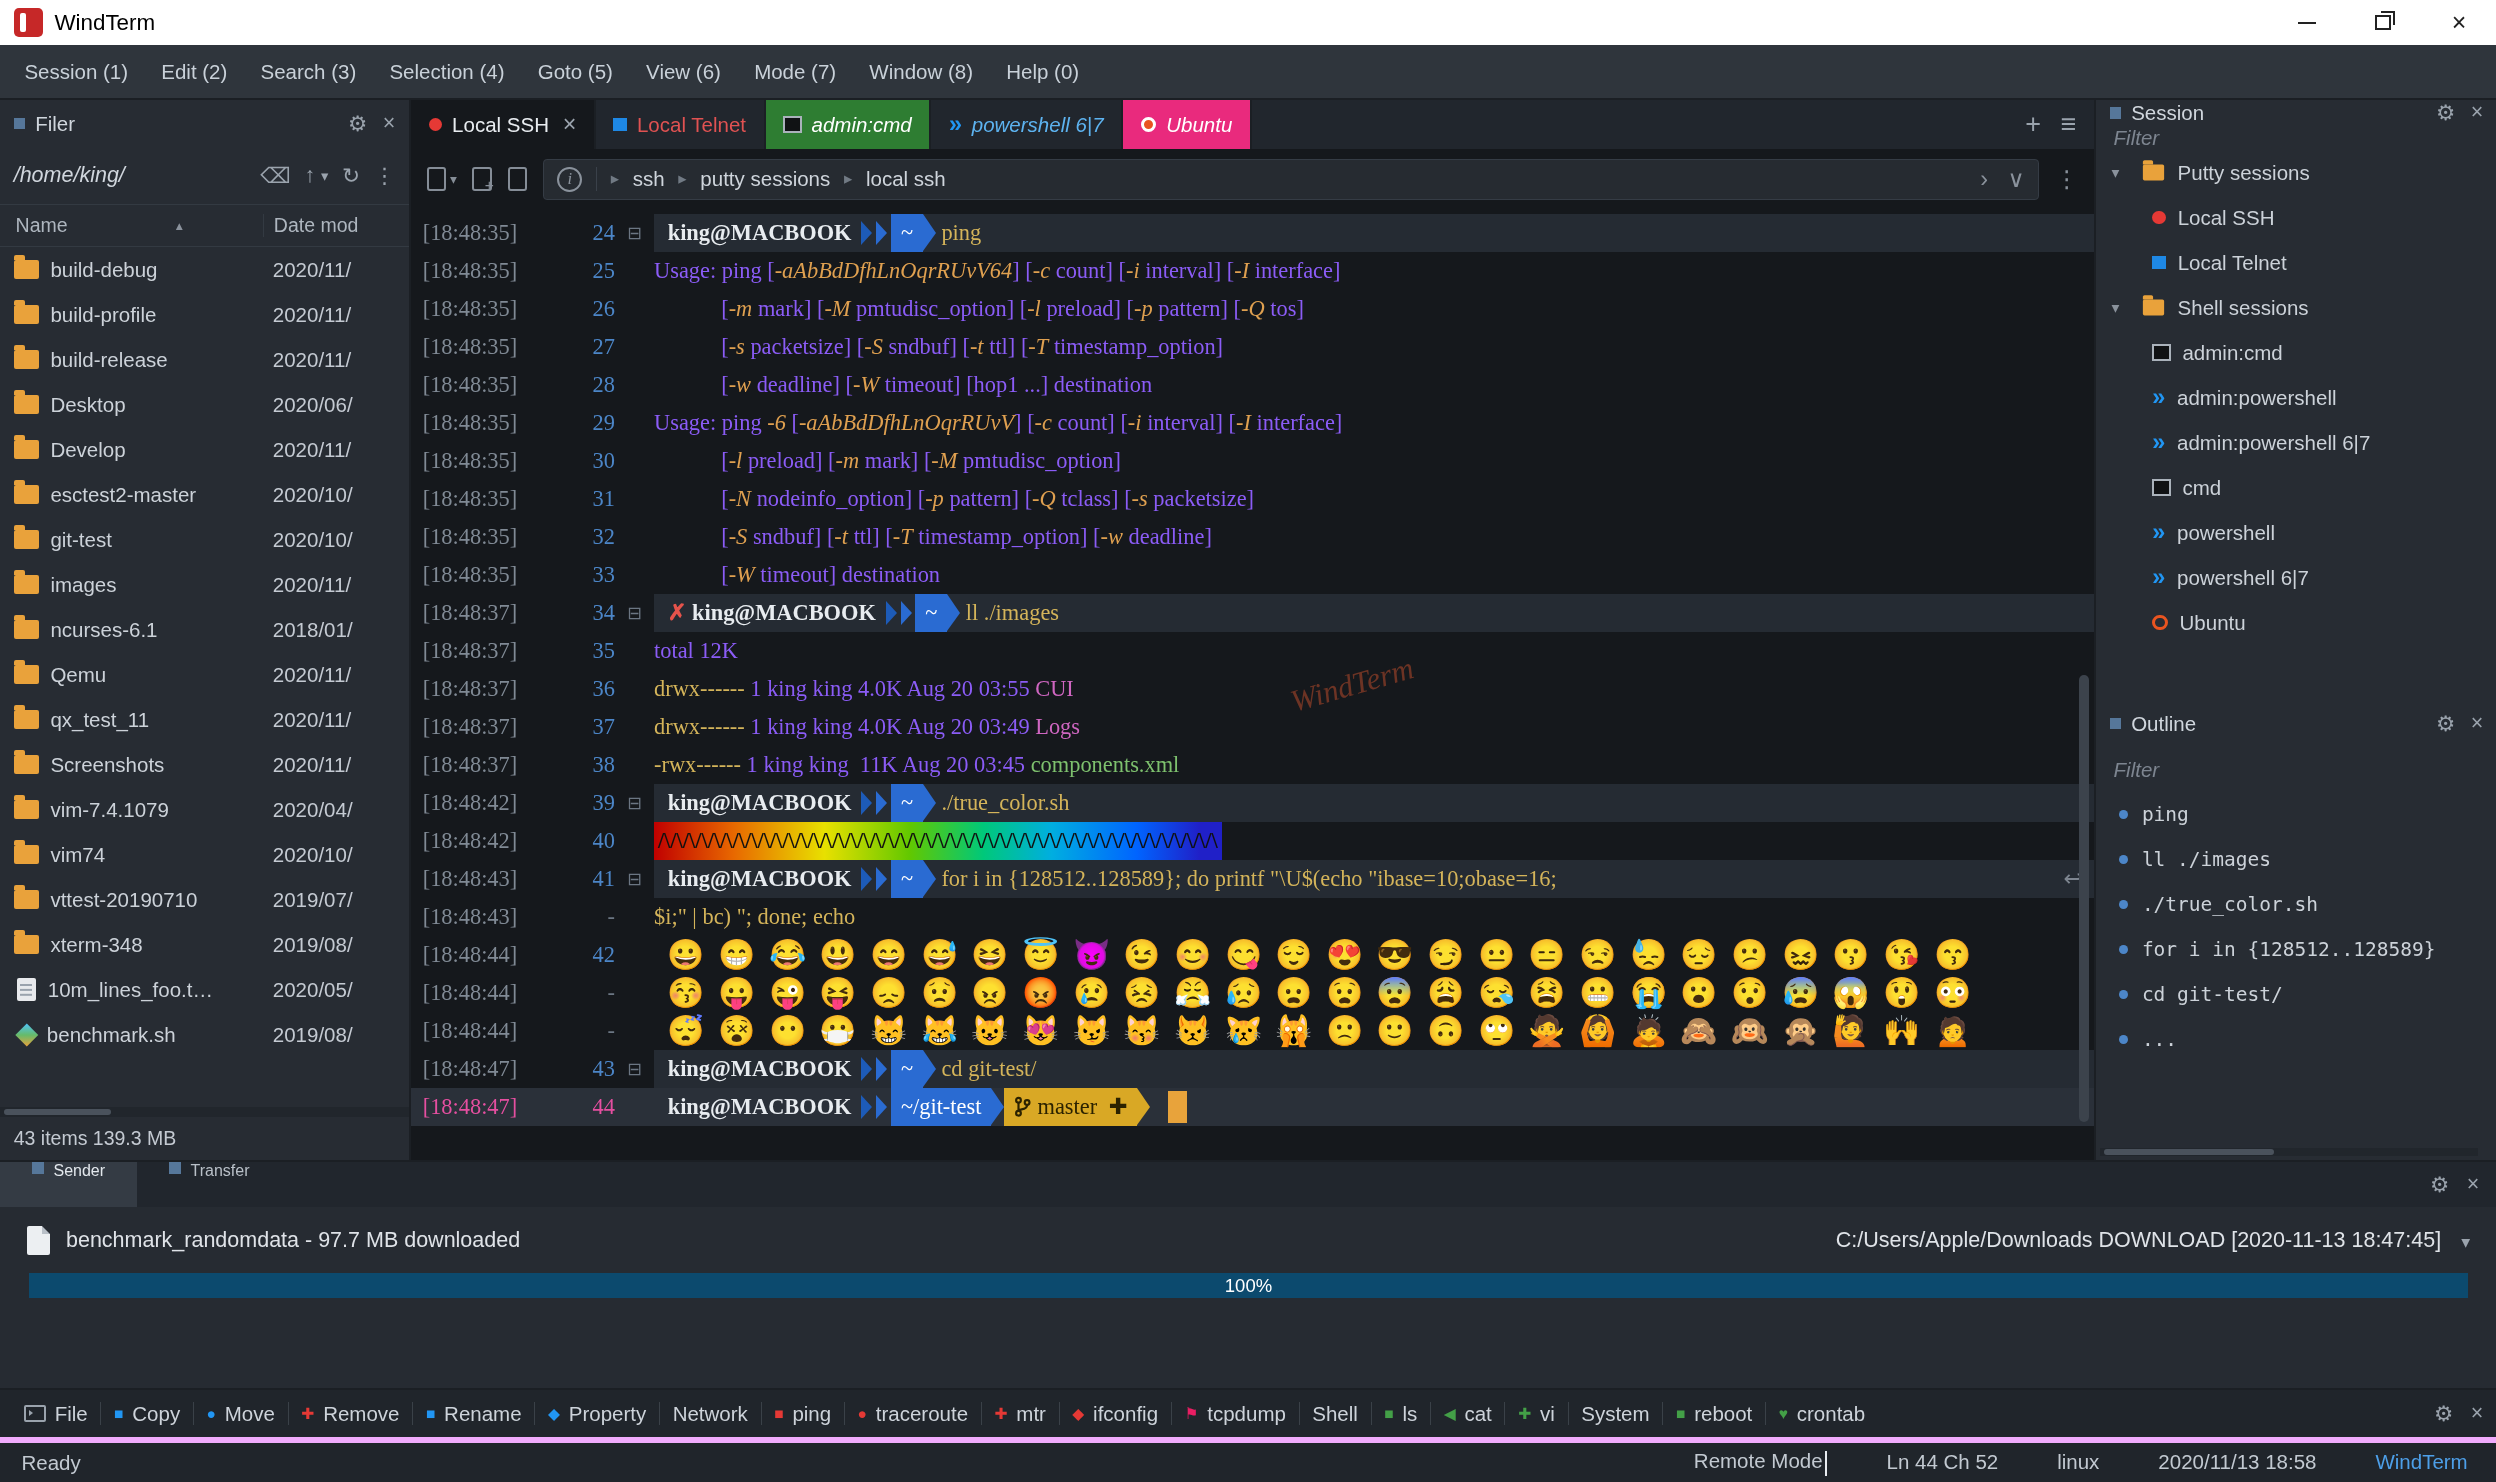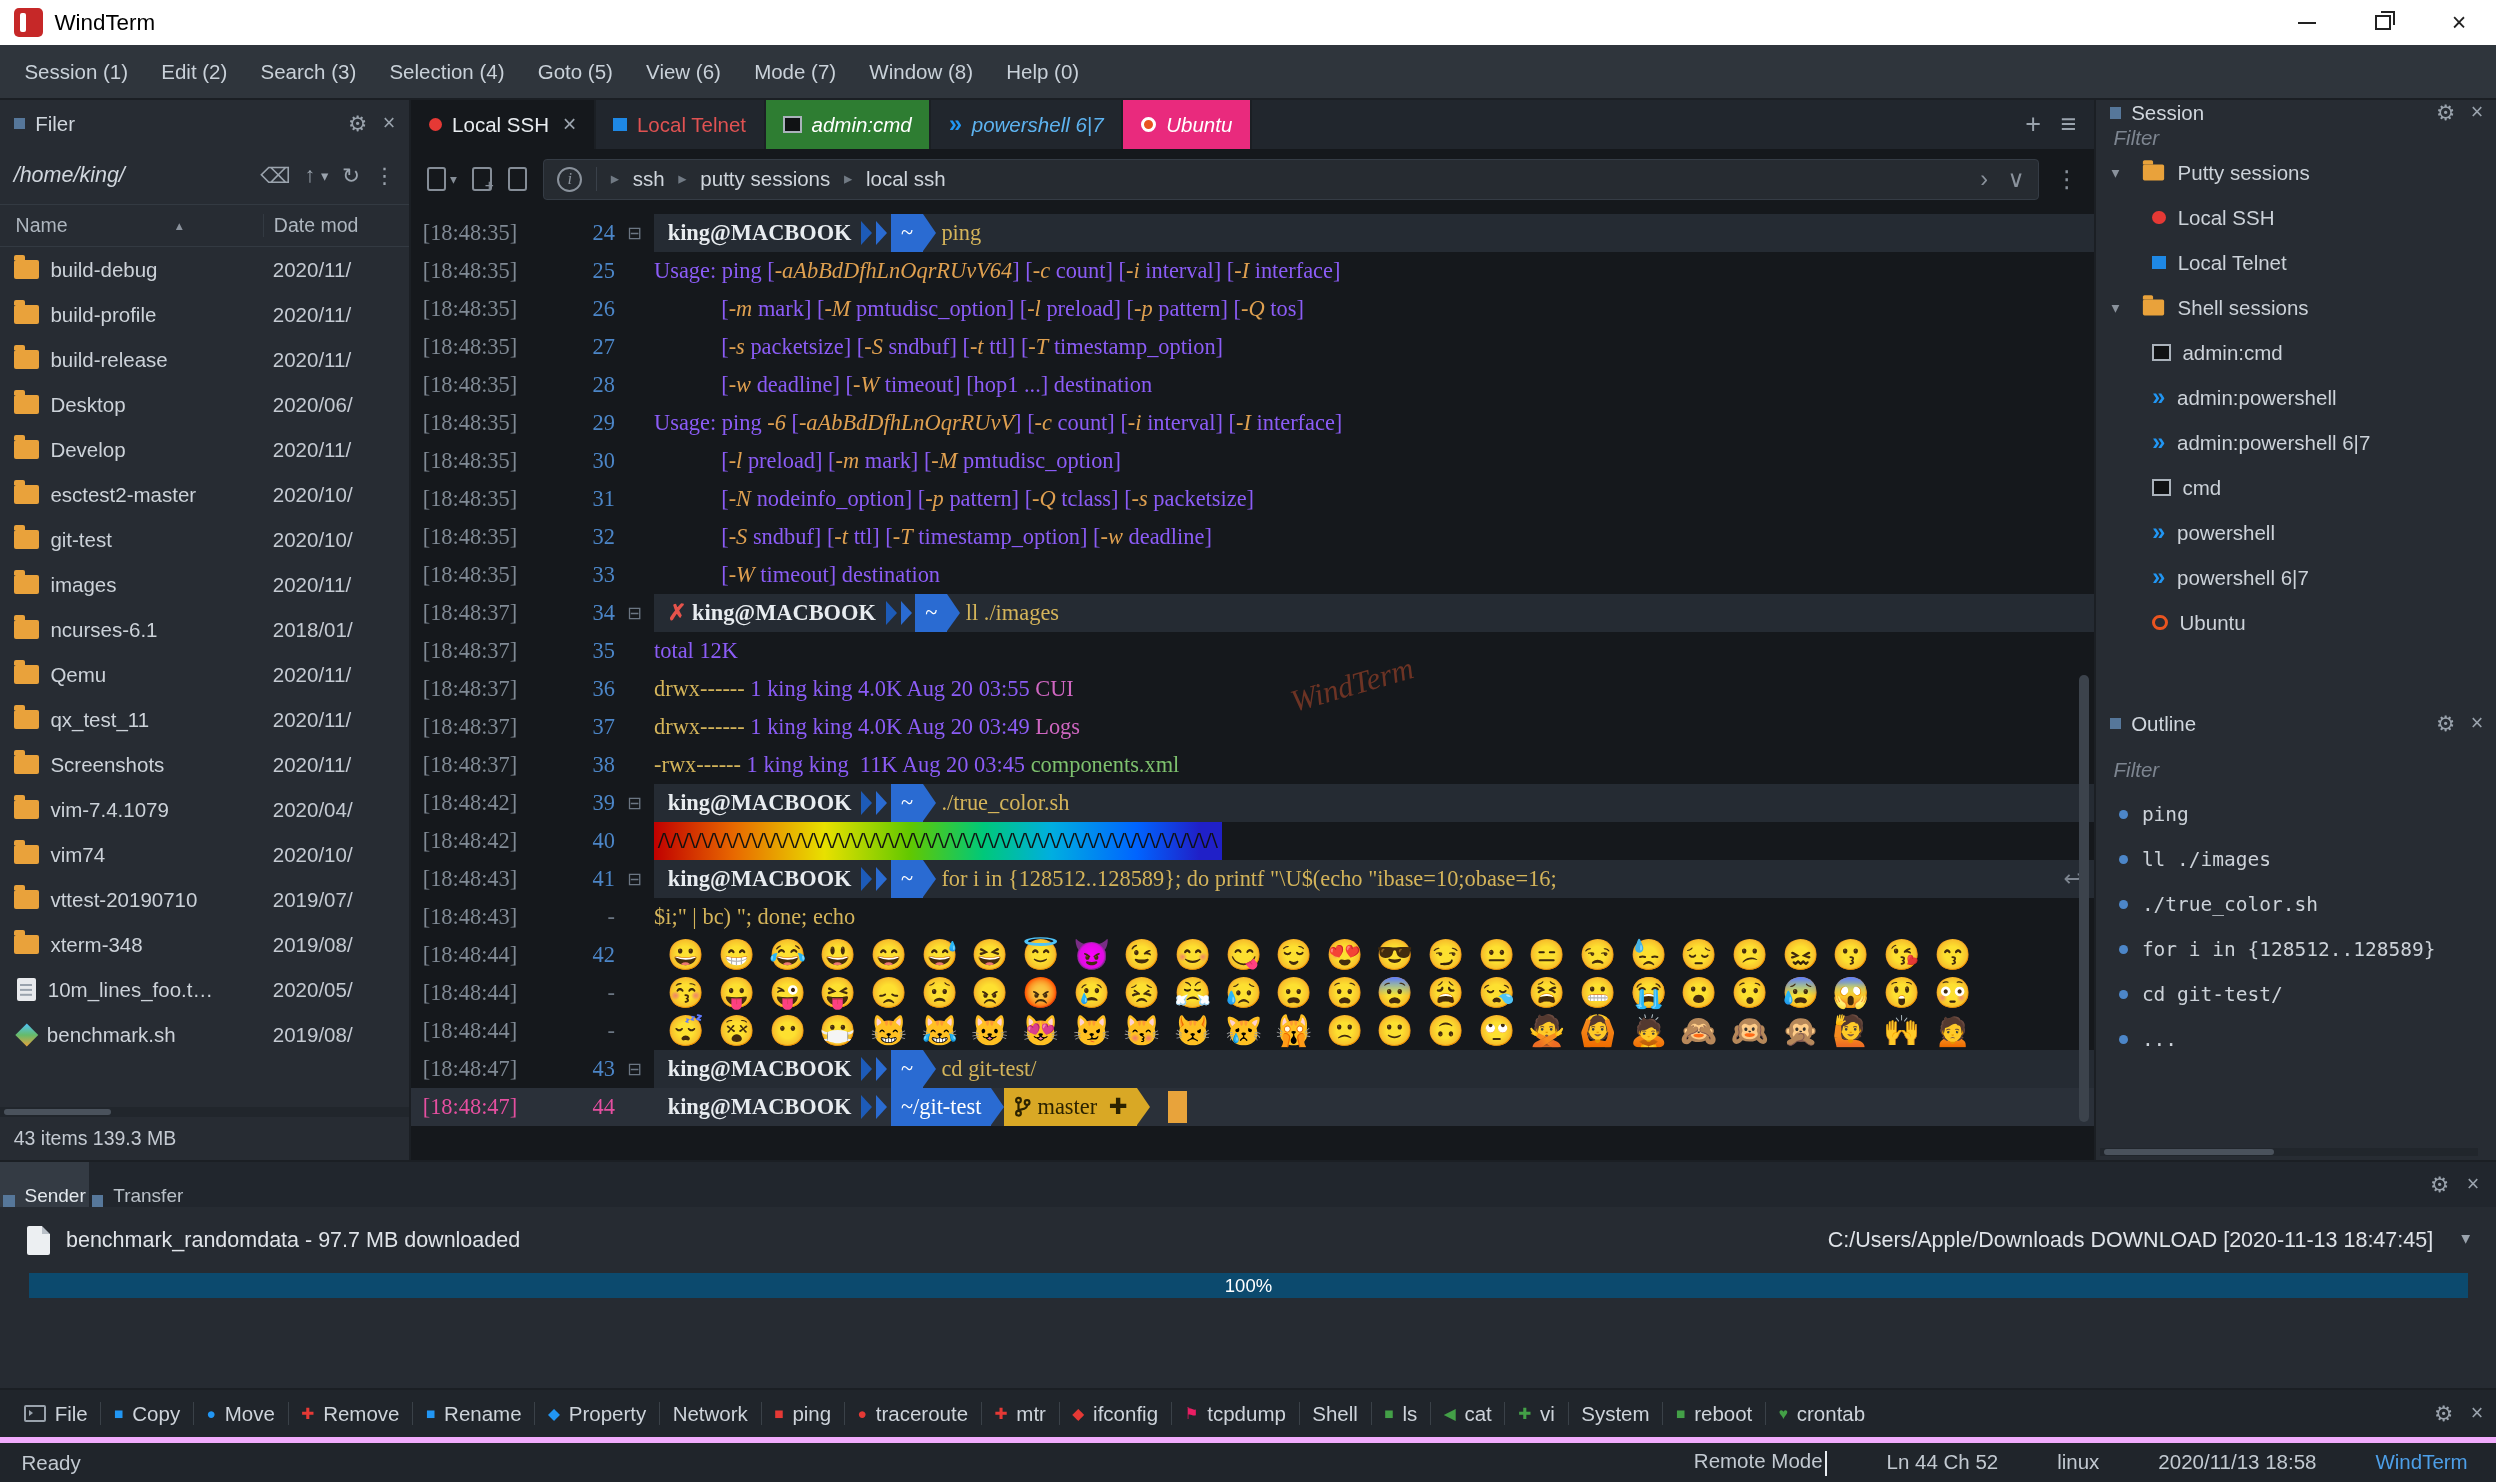--- a/index.html
+++ b/index.html
@@ -136,27 +136,27 @@
   .orow{height:45px;display:flex;align-items:center;padding-left:23.4px;gap:13.7px;
     font-family:"DejaVu Sans Mono",monospace;font-size:19.5px;color:#ccd2d9}
   .obullet{width:8.8px;height:8.8px;border-radius:50%;background:#4c86c8;flex:0 0 8.8px}
   .outline-hscroll{position:absolute;bottom:3.9px;left:3.9px;right:19.5px;height:7.8px;background:#21262c}
   .outline-hscroll .hthumb{width:45%;top:1px}
 
   
   .sender{flex:0 0 228px;background:#262b32;border-top:2px solid #1b1f24;display:flex;flex-direction:column}
   .sender-tabs{flex:0 0 45px;background:#21262d;display:flex;align-items:stretch}
   .stabs{display:flex;align-items:stretch}
-  .sender-tab{display:flex;align-items:flex-end;gap:9.8px;padding:0 3px;font-size:19px;color:#b9c0c8}
+  .sender-tab{display:flex;align-items:flex-start;gap:9.8px;padding:0 32px;font-size:16px;color:#b9c0c8}
   .sender-tab.active{background:#343b44;color:#e3e8ed}
   .sender-actions{margin-left:auto;display:flex;align-items:center;gap:17.6px;padding-right:17.6px;color:#9aa3ad;font-size:21.5px}
   .sender-file-row{display:flex;align-items:center;gap:15.6px;padding:0 27px;height:66px;font-size:21.5px;color:#dfe3e8}
   .file-glyph{width:23.4px;height:29px;background:#eceff2;border-radius:2px;position:relative}
   .file-glyph::before{content:"";position:absolute;right:0;top:0;border-style:solid;border-width:0 8.8px 8.8px 0;border-color:transparent #262b32 #b9c0c8 transparent}
-  .sender-dest{margin-left:auto;display:flex;align-items:flex-start;gap:28px}
+  .sender-dest{margin-left:auto;display:flex;align-items:flex-end;gap:20px}
   .caret{color:#9aa3ad;font-size:17.6px}
   .progress{margin:0 29px;height:25px;background:#0c4a6e;display:flex;align-items:center;justify-content:center;font-size:18.5px;color:#fff}
 
   
   .btoolbar{flex:0 0 49px;background:#20252b;border-top:2px solid #1b1f24;display:flex;align-items:center;padding:0 13.7px}
   .btools{display:flex;align-items:center;height:100%}
   .tool{display:flex;align-items:center;gap:8.8px;padding:0 10.7px;height:100%;font-size:20.5px;color:#cdd3da}
   .ticon{font-size:15.6px;line-height:1}
   .tsep{width:1px;height:23.4px;background:#3a4148;margin:0 2px}
   .term-glyph{width:21.5px;height:16.6px;border:2px solid #9aa3ad;border-radius:2px;position:relative}

